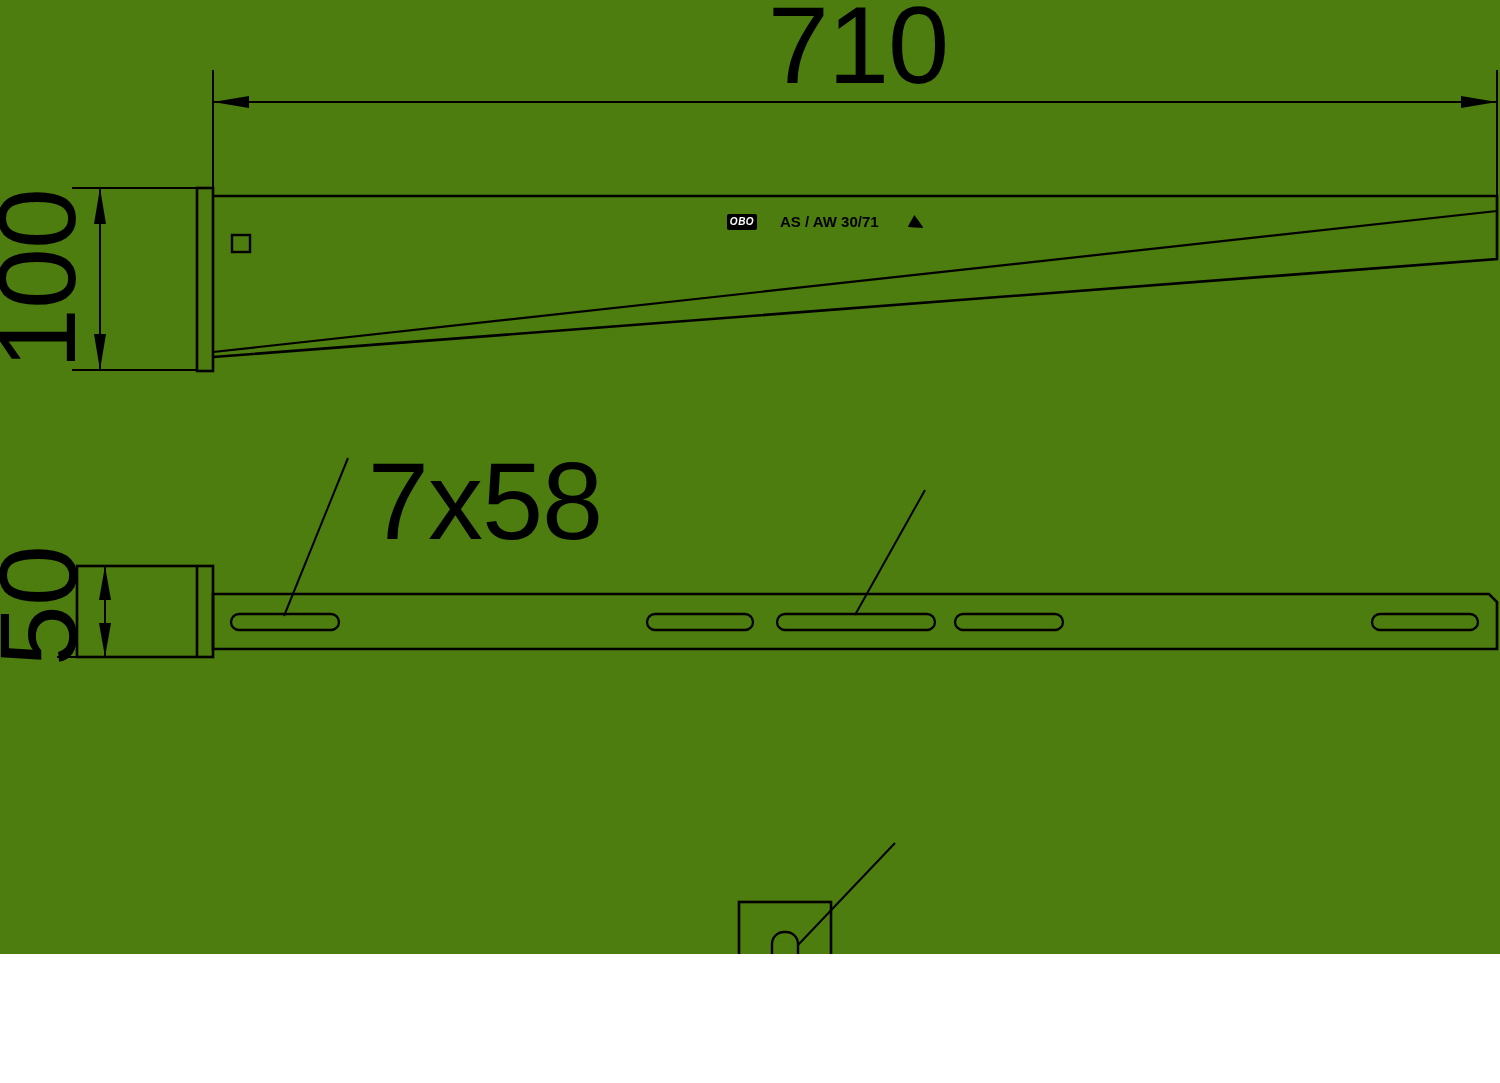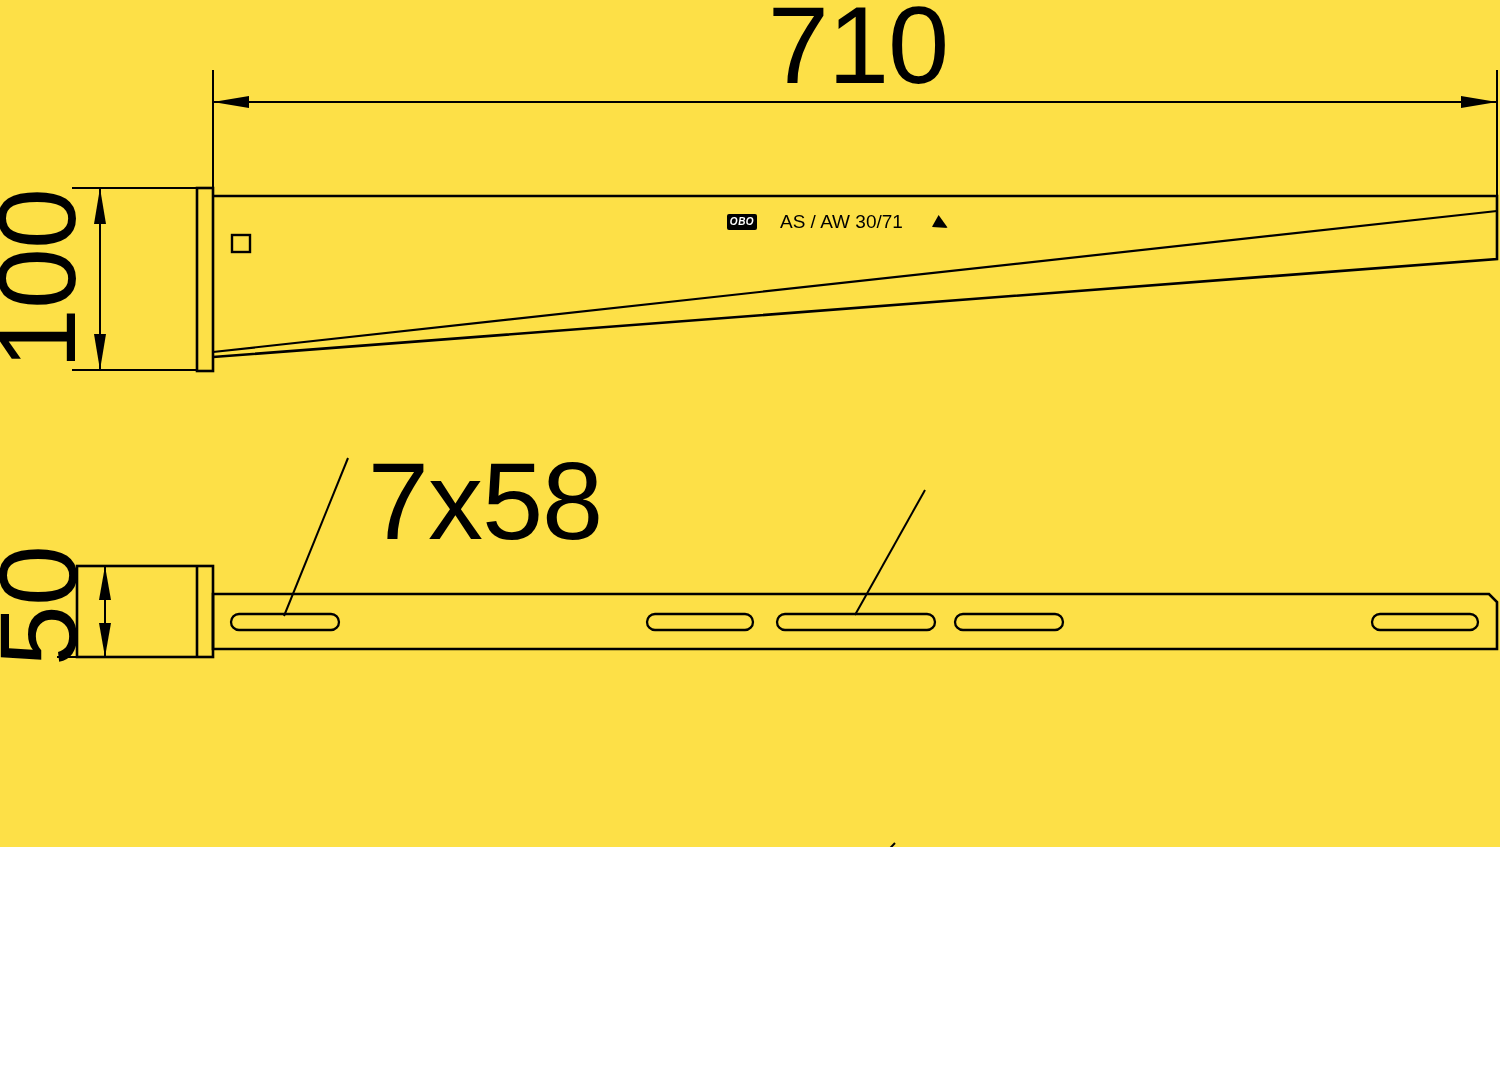--- a/index.html
+++ b/index.html
@@ -1,19 +1,19 @@
 <!DOCTYPE html>
 <html><head>
 <meta charset="utf-8">
 <style>
   html,body{margin:0;padding:0;background:#ffffff;}
   #canvas{
     position:relative;
-    width:1500px;height:847px;
-    background:#fde047;
+    width:1500px;height:954px;
+    background:#4d7c0f;
     font-family:"Liberation Sans", sans-serif;
     overflow:hidden;
   }
   #drawing-svg{position:absolute;left:0;top:0;width:1500px;height:1083px;}
   .dim-text{
     position:absolute;
     font-size:110px;
     color:#000;
     line-height:110px;
     white-space:nowrap;
@@ -28,21 +28,21 @@
   }
   #obo-logo{
     width:30px;height:16px;background:#000;border-radius:2px;
     display:flex;align-items:center;justify-content:center;
   }
   #obo-logo span{
     color:#fff;font-size:10px;font-weight:bold;font-style:italic;
     letter-spacing:0.5px;line-height:10px;
   }
   #model-text{
-    font-size:19px;font-weight:normal;color:#000;line-height:16px;
+    font-size:15px;font-weight:bold;color:#000;line-height:16px;
     letter-spacing:0px;white-space:nowrap;
   }
   #cert-triangle{
     width:16px;height:13px;background:#000;margin-left:6px;
     clip-path:polygon(42% 0%, 100% 100%, 0% 92%);
     border-radius:2px;
   }
 </style>
 </head>
 <body>

